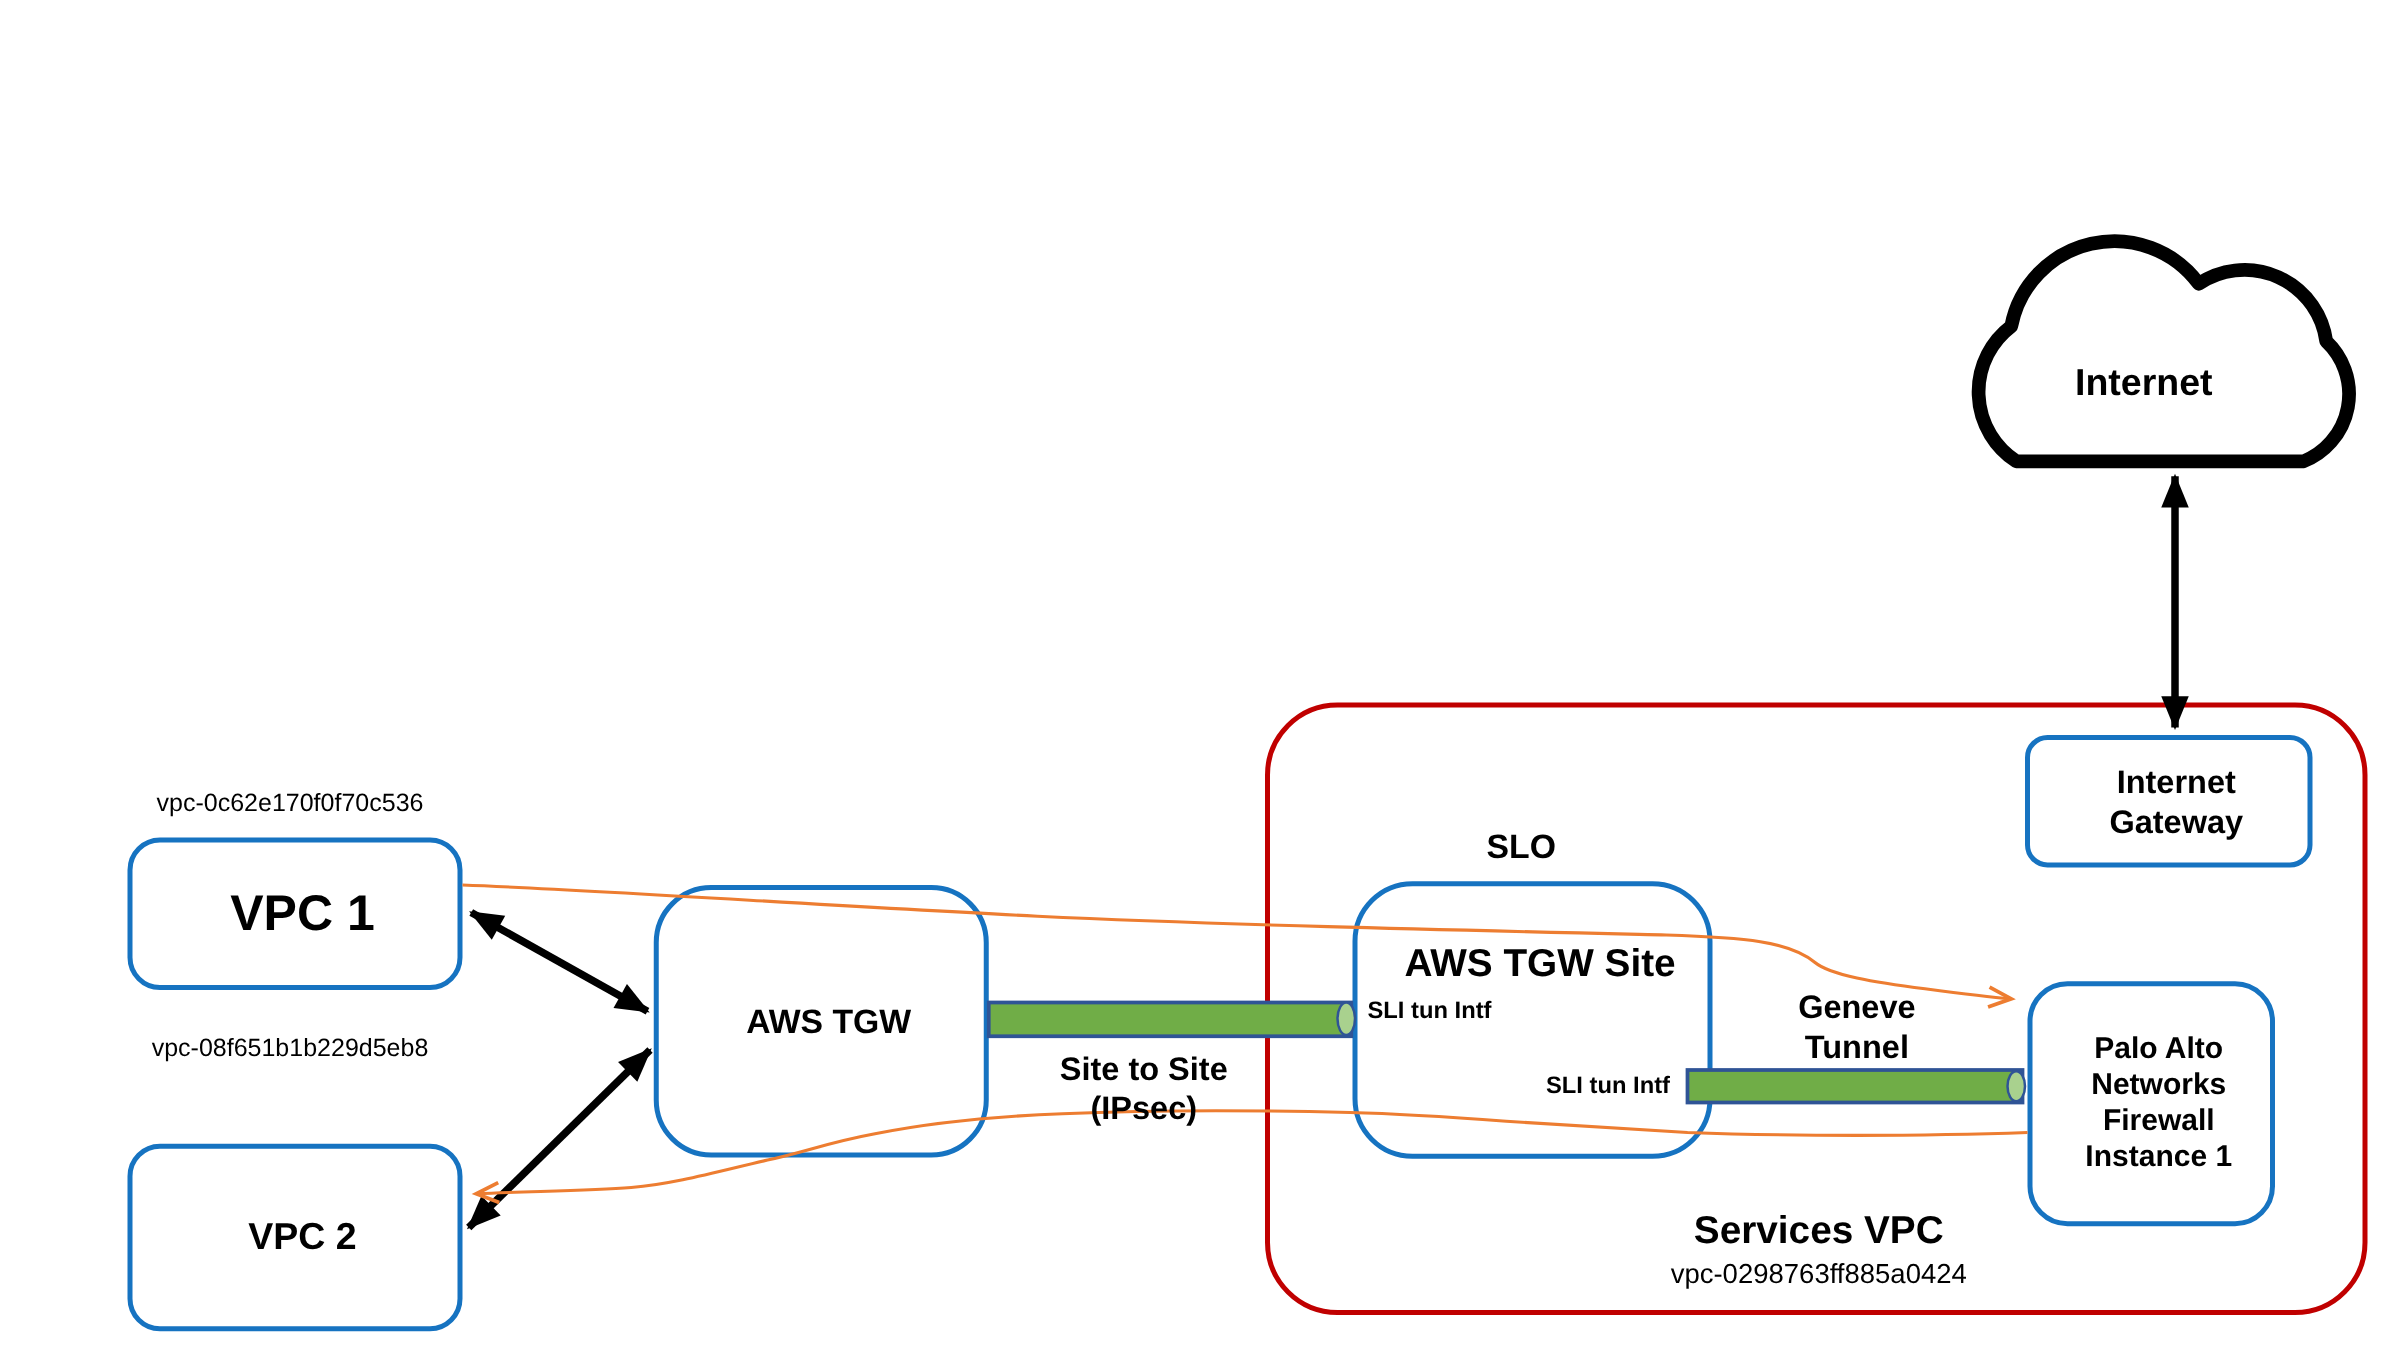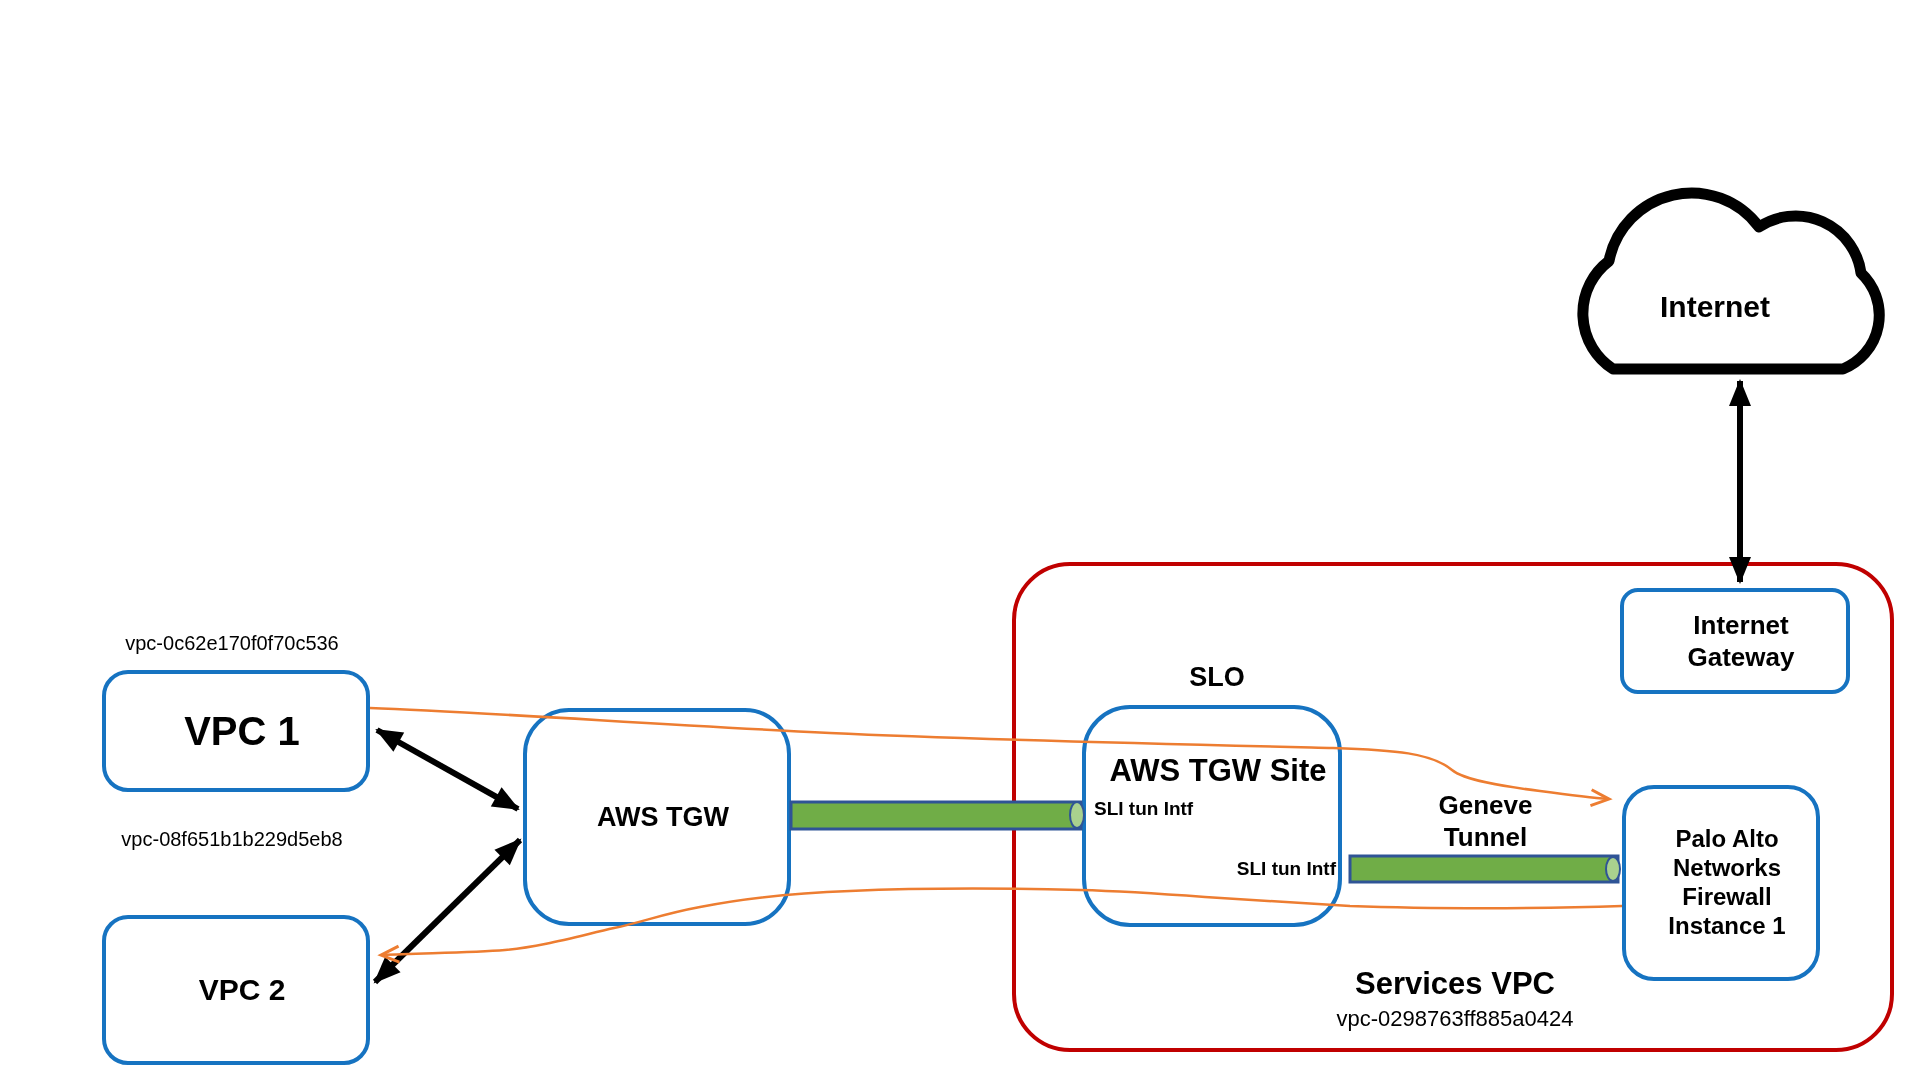--- a/index.html
+++ b/index.html
@@ -40,21 +40,21 @@
   </div>
 
   <div class="box" style="left:102px;top:915px;width:268px;height:150px;border-radius:26px;font-size:30px;">
     <span>VPC 2</span>
   </div>
 
   <div class="box" style="left:523px;top:708px;width:268px;height:218px;border-radius:46px;font-size:27px;">
     <span>AWS TGW</span>
   </div>
 
-  <div class="box" style="left:1082px;top:705px;width:260px;height:222px;border-radius:48px;font-size:31px;align-items:flex-start;">
+  <div class="box" style="left:1082px;top:705px;width:288px;height:222px;border-radius:48px;font-size:31px;align-items:flex-start;">
     <span style="margin-top:44px;">AWS TGW Site</span>
   </div>
 
   <div class="box" style="left:1622px;top:785px;width:198px;height:196px;border-radius:32px;font-size:24px;line-height:1.2;">
     <span style="width:140px;display:inline-block;">Palo Alto Networks Firewall Instance 1</span>
   </div>
 
   <div class="box" style="left:1620px;top:588px;width:230px;height:106px;border-radius:18px;font-size:26px;line-height:1.25;">
     <span style="width:150px;display:inline-block;">Internet Gateway</span>
   </div>
@@ -110,20 +110,21 @@
   <div class="lbl" style="left:92px;top:632px;width:280px;font-size:20px;">vpc-0c62e170f0f70c536</div>
 
   <div class="lbl" style="left:92px;top:828px;width:280px;font-size:20px;">vpc-08f651b1b229d5eb8</div>
 
   <div class="lbl bold" style="left:1137px;top:662px;width:160px;font-size:27px;">SLO</div>
 
   <div class="lbl bold" style="left:1094px;top:798px;width:180px;font-size:19px;text-align:left;">SLI tun Intf</div>
 
   <div class="lbl bold" style="left:1150px;top:858px;width:186px;font-size:19px;text-align:right;">SLI tun Intf</div>
 
+  <div class="lbl bold" style="left:845px;top:840px;width:140px;font-size:26px;line-height:1.18;">Site to Site (IPsec)</div>
 
   <div class="lbl bold" style="left:1398px;top:790px;width:175px;font-size:26px;line-height:1.22;">Geneve Tunnel</div>
 
   <div class="lbl bold" style="left:1250px;top:966px;width:410px;font-size:31px;">Services VPC</div>
 
   <div class="lbl" style="left:1250px;top:1006px;width:410px;font-size:22px;">vpc-0298763ff885a0424</div>
 
 </div>
 
 </body></html>

